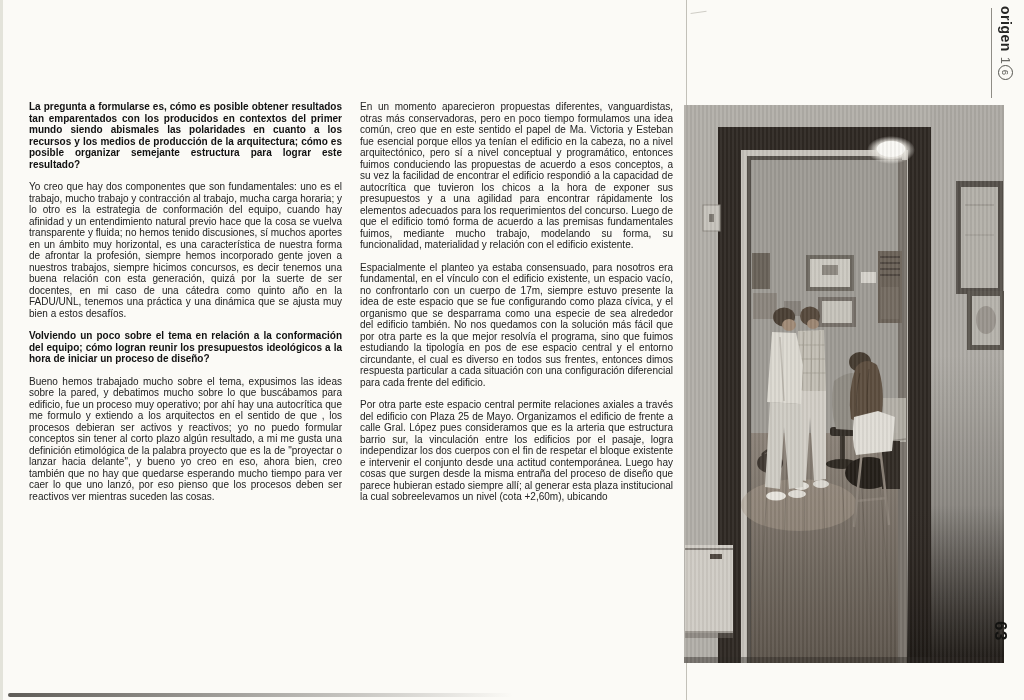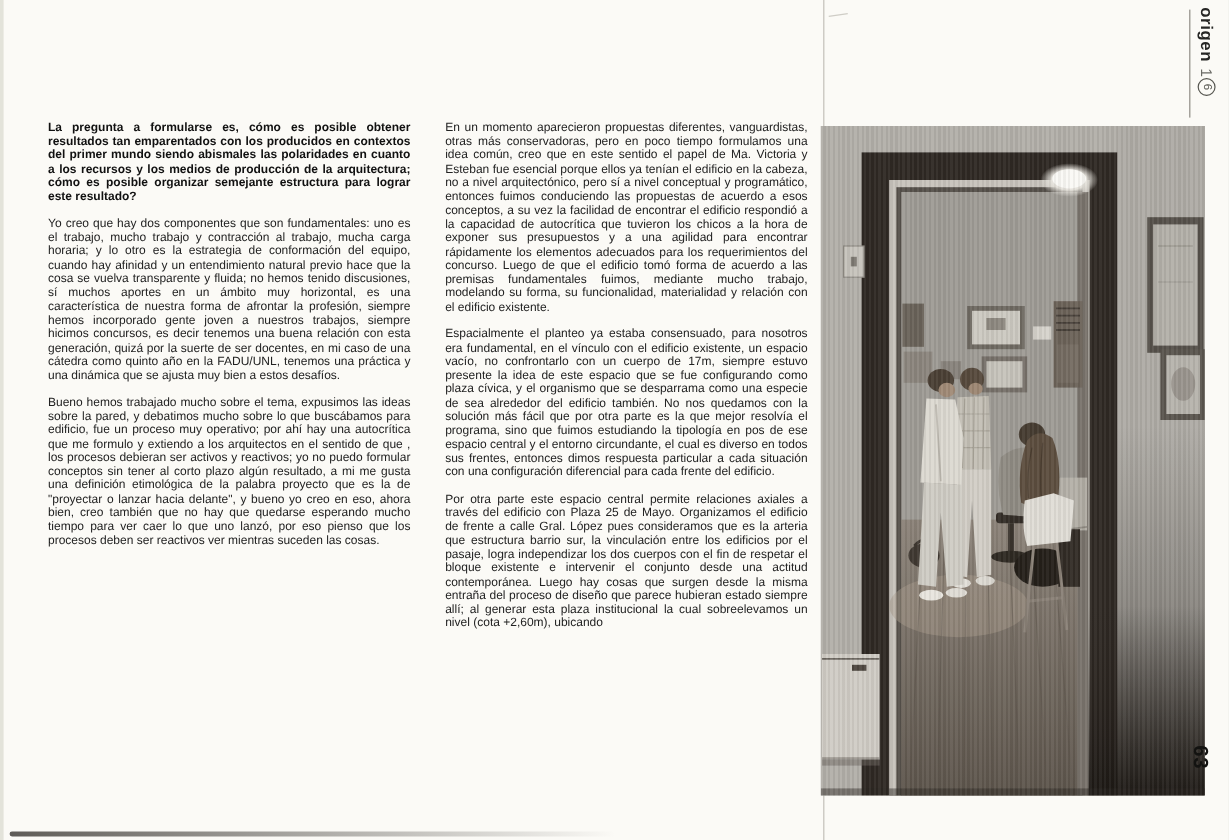--- a/index.html
+++ b/index.html
@@ -9,21 +9,21 @@
     font-family:"Liberation Sans","DejaVu Sans",sans-serif;
   }
   .page-edge-left{position:absolute;left:0;top:0;width:3px;height:700px;background:#e3e3da;}
   .text-col{
     position:absolute;top:101px;width:317px;
     font-size:10px;line-height:11.5px;color:#222;
     text-align:justify;
   }
   .col-left{left:25px;}
   .col-right{left:356px;}
-  .text-col p{margin:0 0 11px 15px;}
+  .text-col p{margin:0 0 11px 4px;}
   .text-col p.q{font-weight:bold;color:#111;}
   .fold-line{position:absolute;left:686px;top:0;width:1px;height:700px;background:#c2c0b8;}
   .pencil-mark{position:absolute;left:690px;top:4px;width:16px;height:8px;
     border-bottom:1px solid #cfcdc6;transform:rotate(-8deg);}
   
   .photo{position:absolute;left:684px;top:105px;width:320px;height:558px;background:#b2afa9;}
   .photo svg{display:block;width:100%;height:100%;}
   .photo .grain{position:absolute;inset:0;pointer-events:none;
     background:repeating-linear-gradient(90deg,rgba(255,255,255,.05) 0 2px,rgba(20,18,15,.05) 2px 4px);}
   
@@ -56,20 +56,21 @@
 </head>
 <body>
 
 <div class="page">
 
   <div class="page-edge-left"></div>
 
   <div class="text-col col-left">
     <p class="q">La pregunta a formularse es, cómo es posible obtener resultados tan emparentados con los producidos en contextos del primer mundo siendo abismales las polaridades en cuanto a los recursos y los medios de producción de la arquitectura; cómo es posible organizar semejante estructura para lograr este resultado?</p>
     <p class="a">Yo creo que hay dos componentes que son fundamentales: uno es el trabajo, mucho trabajo y contracción al trabajo, mucha carga horaria; y lo otro es la estrategia de conformación del equipo, cuando hay afinidad y un entendimiento natural previo hace que la cosa se vuelva transparente y fluida; no hemos tenido discusiones, sí muchos aportes en un ámbito muy horizontal, es una característica de nuestra forma de afrontar la profesión, siempre hemos incorporado gente joven a nuestros trabajos, siempre hicimos concursos, es decir tenemos una buena relación con esta generación, quizá por la suerte de ser docentes, en mi caso de una cátedra como quinto año en la FADU/UNL, tenemos una práctica y una dinámica que se ajusta muy bien a estos desafíos.</p>
+    <p class="q">Volviendo un poco sobre el tema en relación a la conformación del equipo; cómo logran reunir los presupuestos ideológicos a la hora de iniciar un proceso de diseño?</p>
     <p class="a">Bueno hemos trabajado mucho sobre el tema, expusimos las ideas sobre la pared, y debatimos mucho sobre lo que buscábamos para edificio, fue un proceso muy operativo; por ahí hay una autocrítica que me formulo y extiendo a los arquitectos en el sentido de que , los procesos debieran ser activos y reactivos; yo no puedo formular conceptos sin tener al corto plazo algún resultado, a mi me gusta una definición etimológica de la palabra proyecto que es la de "proyectar o lanzar hacia delante", y bueno yo creo en eso, ahora bien, creo también que no hay que quedarse esperando mucho tiempo para ver caer lo que uno lanzó, por eso pienso que los procesos deben ser reactivos ver mientras suceden las cosas.</p>
   </div>
 
   <div class="text-col col-right">
     <p class="a">En un momento aparecieron propuestas diferentes, vanguardistas, otras más conservadoras, pero en poco tiempo formulamos una idea común, creo que en este sentido el papel de Ma. Victoria y Esteban fue esencial porque ellos ya tenían el edificio en la cabeza, no a nivel arquitectónico, pero sí a nivel conceptual y programático, entonces fuimos conduciendo las propuestas de acuerdo a esos conceptos, a su vez la facilidad de encontrar el edificio respondió a la capacidad de autocrítica que tuvieron los chicos a la hora de exponer sus presupuestos y a una agilidad para encontrar rápidamente los elementos adecuados para los requerimientos del concurso. Luego de que el edificio tomó forma de acuerdo a las premisas fundamentales fuimos, mediante mucho trabajo, modelando su forma, su funcionalidad, materialidad y relación con el edificio existente.</p>
     <p class="a">Espacialmente el planteo ya estaba consensuado, para nosotros era fundamental, en el vínculo con el edificio existente, un espacio vacío, no confrontarlo con un cuerpo de 17m, siempre estuvo presente la idea de este espacio que se fue configurando como plaza cívica, y el organismo que se desparrama como una especie de sea  alrededor del edificio también. No nos quedamos con la solución más fácil que por otra parte es la que mejor resolvía el programa, sino que fuimos estudiando la tipología en pos de ese espacio central y el entorno circundante, el cual es diverso en todos sus frentes, entonces dimos respuesta particular a cada situación con una configuración diferencial para cada frente del edificio.</p>
     <p class="a">Por otra parte este espacio central permite relaciones axiales a través del edificio con Plaza 25 de Mayo. Organizamos el edificio de frente a calle Gral. López pues consideramos que es la arteria que estructura barrio sur, la vinculación entre los edificios por el pasaje, logra independizar los dos cuerpos con el fin de respetar el bloque existente e intervenir el conjunto desde una actitud contemporánea. Luego hay cosas que surgen desde la misma entraña del proceso de diseño que parece hubieran estado siempre allí; al generar esta plaza institucional la cual sobreelevamos un nivel (cota +2,60m), ubicando</p>
   </div>
 
   <div class="fold-line"></div>

